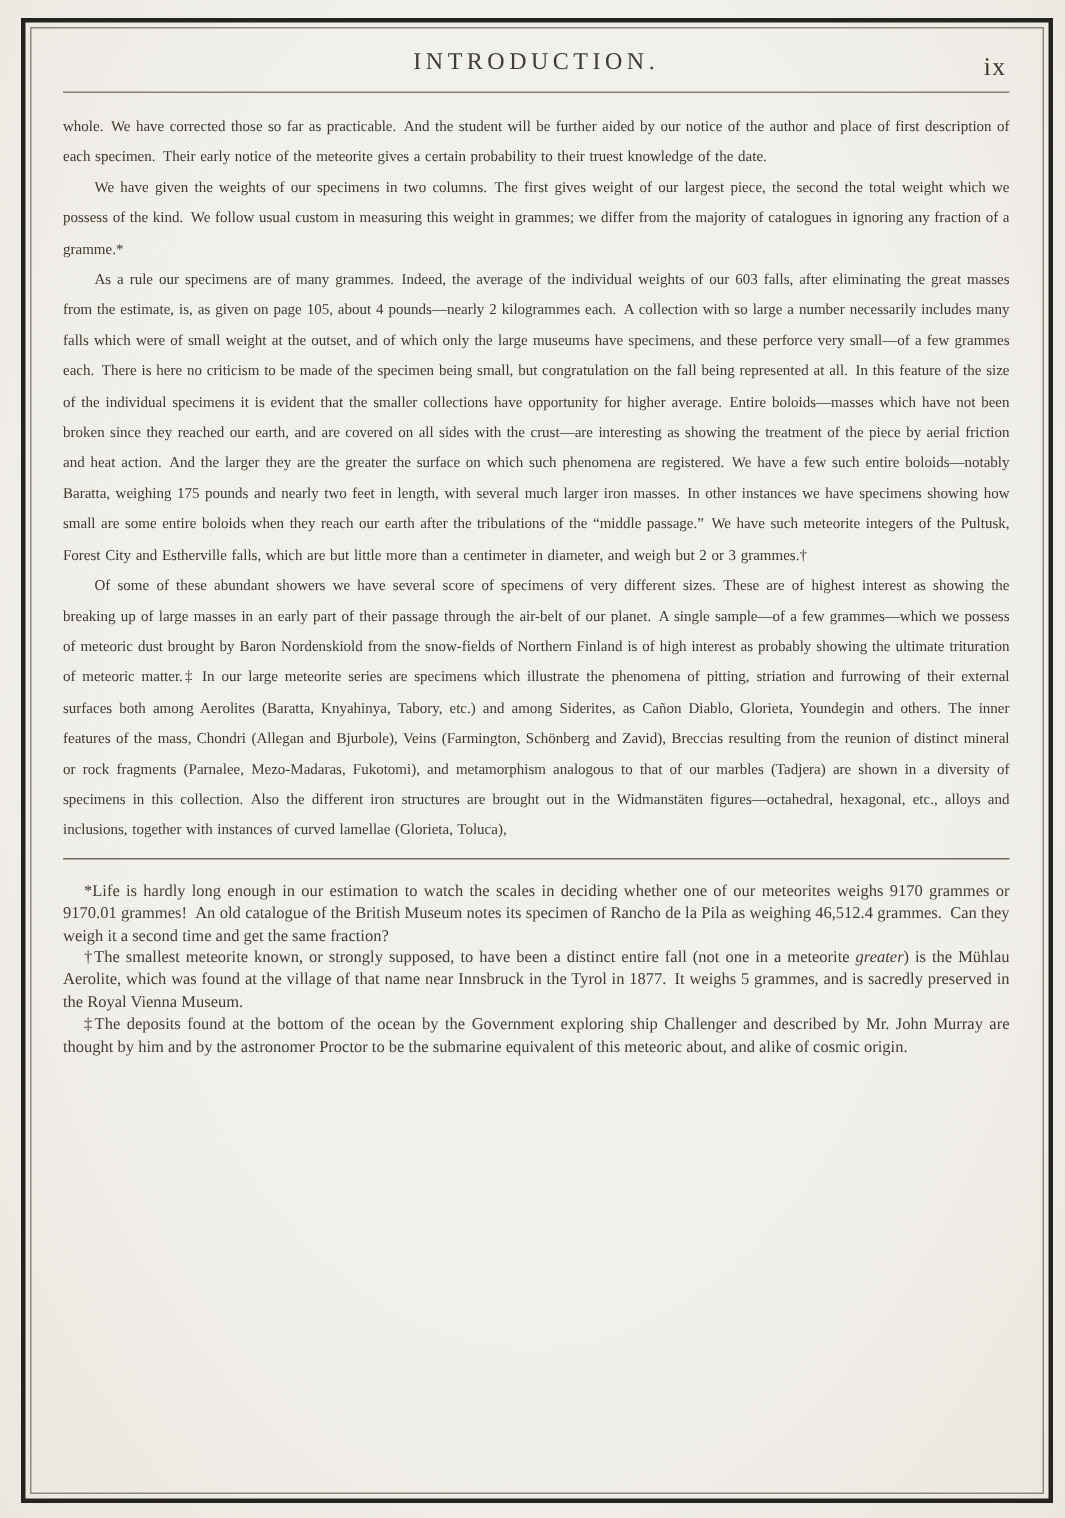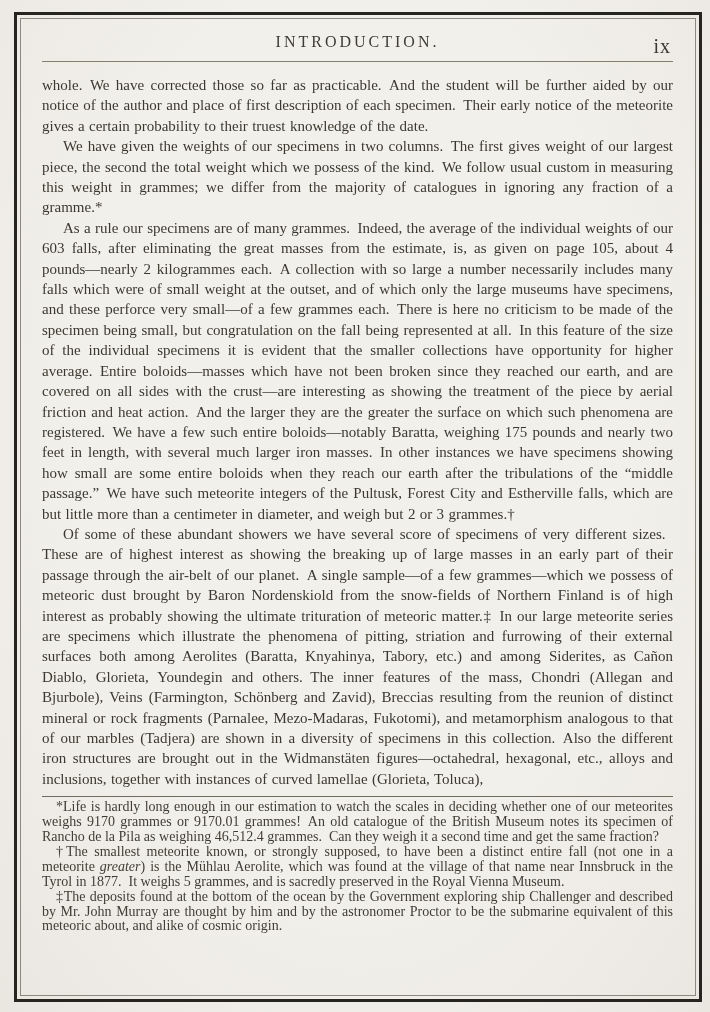--- a/index.html
+++ b/index.html
@@ -34,43 +34,43 @@
     margin-top: 5px;
     height: 21px;
   }
   .head-title {
     font-size: 16px;
     letter-spacing: 3px;
     color: #3e3c33;
   }
   .folio {
     position: absolute; right: 2px; top: 2px;
-    font-size: 20px;
+    font-size: 17px;
     letter-spacing: 1px;
   }
   .head-rule {
     border-top: 1px solid #84806f;
     margin-top: 7px;
   }
   .body-text {
     margin-top: 13px;
-    font-size: 15px;
+    font-size: 10px;
     line-height: 20.4px;
     text-align: justify;
     word-spacing: 0.6px;
   }
   .para { margin: 0; text-indent: 21px; }
   .para.no-indent { text-indent: 0; }
   .foot-rule {
     border-top: 1px solid #6f6b5e;
     margin-top: 7px;
   }
   .footnotes {
-    margin-top: 3px;
-    font-size: 14px;
+    margin-top: 14px;
+    font-size: 11px;
     line-height: 14.9px;
     text-align: justify;
     color: #403e34;
   }
   .footnote { margin: 0; text-indent: 14px; }
   .italic { font-style: italic; }
 </style>
 </head>
 <body>
 

